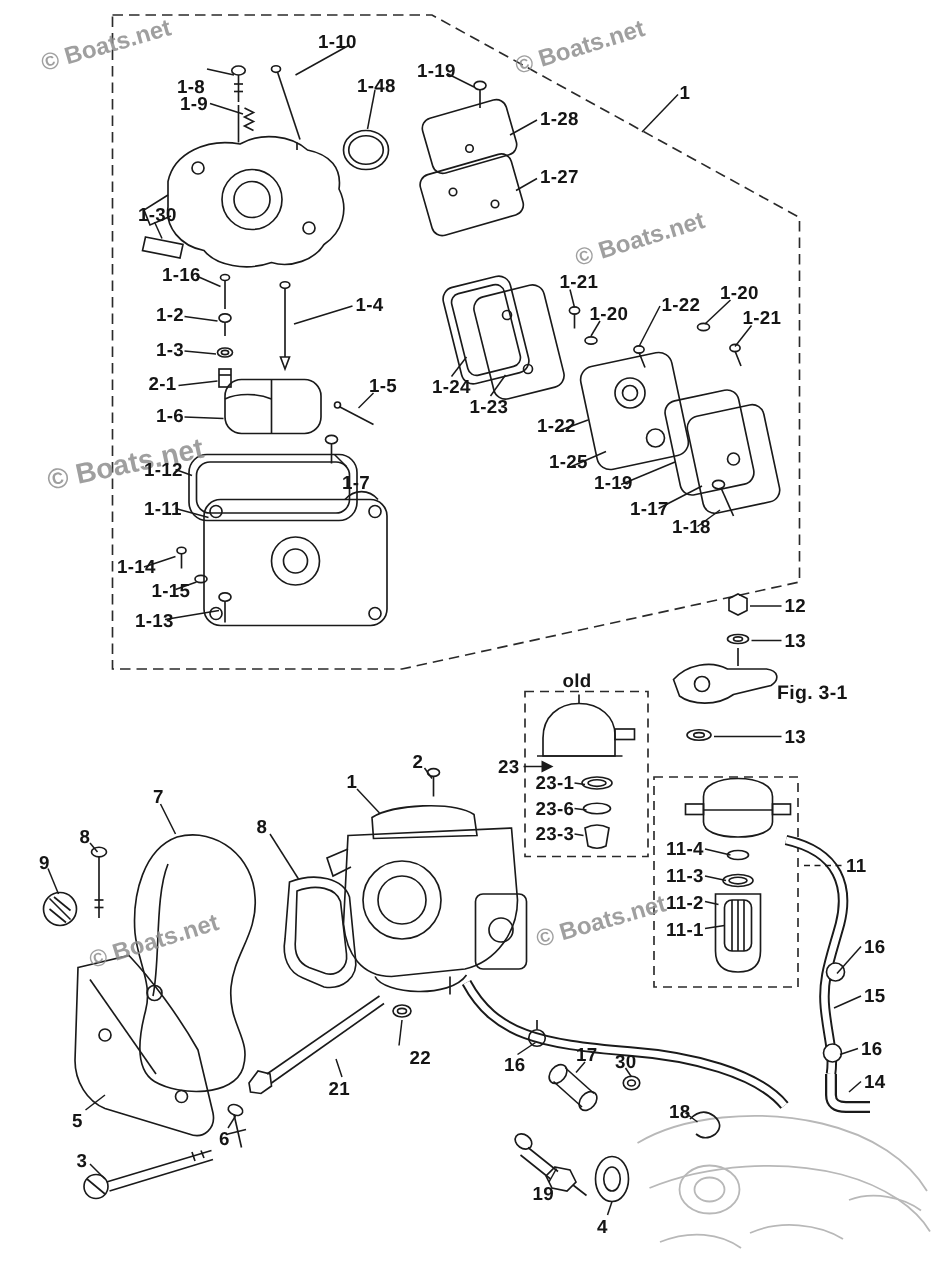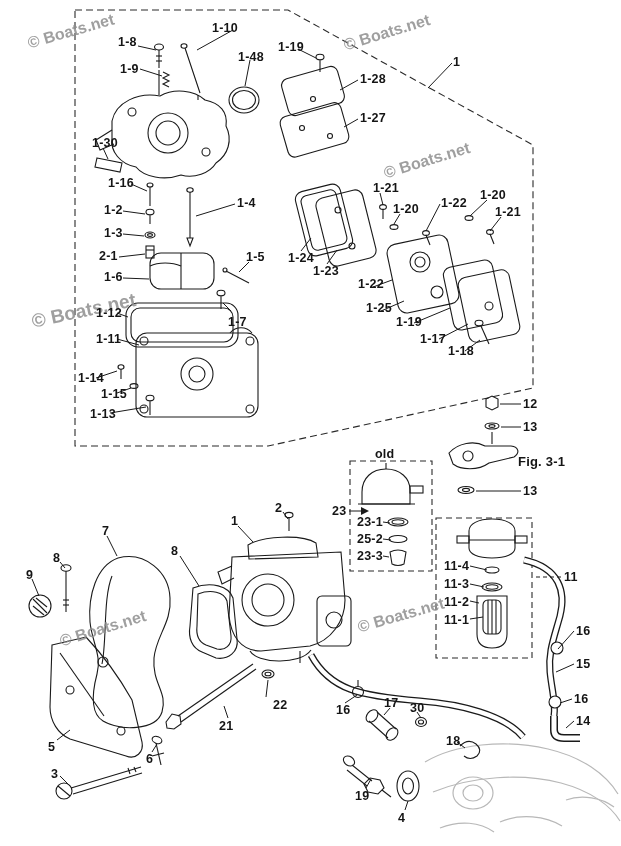--- a/index.html
+++ b/index.html
@@ -351,21 +351,21 @@
   </svg>
 
   <div class="watermark" style="left:26px;top:36px;transform:rotate(-16deg)">© Boats.net</div>
   <div class="watermark" style="left:342px;top:38px;transform:rotate(-17deg)">© Boats.net</div>
   <div class="watermark" style="left:382px;top:166px;transform:rotate(-17deg)">© Boats.net</div>
   <div class="watermark big" style="left:30px;top:312px;transform:rotate(-12deg)">© Boats.net</div>
   <div class="watermark" style="left:58px;top:634px;transform:rotate(-17deg)">© Boats.net</div>
   <div class="watermark" style="left:356px;top:620px;transform:rotate(-16deg)">© Boats.net</div>
 
   <div class="part-label" style="left:212px;top:22px">1-10</div>
-  <div class="part-label" style="left:118px;top:36px">1-8</div>
+  <div class="part-label" style="left:118px;top:52px">1-8</div>
   <div class="part-label" style="left:120px;top:63px">1-9</div>
   <div class="part-label" style="left:238px;top:51px">1-48</div>
   <div class="part-label" style="left:278px;top:41px">1-19</div>
   <div class="part-label" style="left:360px;top:73px">1-28</div>
   <div class="part-label" style="left:453px;top:56px">1</div>
   <div class="part-label" style="left:360px;top:112px">1-27</div>
   <div class="part-label" style="left:92px;top:137px">1-30</div>
   <div class="part-label" style="left:108px;top:177px">1-16</div>
   <div class="part-label" style="left:104px;top:204px">1-2</div>
   <div class="part-label" style="left:237px;top:197px">1-4</div>
@@ -393,21 +393,21 @@
   <div class="part-label" style="left:90px;top:408px">1-13</div>
 
   <div class="part-label" style="left:523px;top:398px">12</div>
   <div class="part-label" style="left:523px;top:421px">13</div>
   <div class="part-label fig-label" style="left:518px;top:455px">Fig. 3-1</div>
   <div class="part-label" style="left:523px;top:485px">13</div>
 
   <div class="part-label" style="left:375px;top:448px">old</div>
   <div class="part-label" style="left:332px;top:505px">23</div>
   <div class="part-label" style="left:357px;top:516px">23-1</div>
-  <div class="part-label" style="left:357px;top:533px">25-2</div>
+  <div class="part-label" style="left:357px;top:533px">23-6</div>
   <div class="part-label" style="left:357px;top:550px">23-3</div>
 
   <div class="part-label" style="left:444px;top:560px">11-4</div>
   <div class="part-label" style="left:444px;top:578px">11-3</div>
   <div class="part-label" style="left:444px;top:596px">11-2</div>
   <div class="part-label" style="left:444px;top:614px">11-1</div>
   <div class="part-label" style="left:564px;top:571px">11</div>
 
   <div class="part-label" style="left:102px;top:525px">7</div>
   <div class="part-label" style="left:171px;top:545px">8</div>

